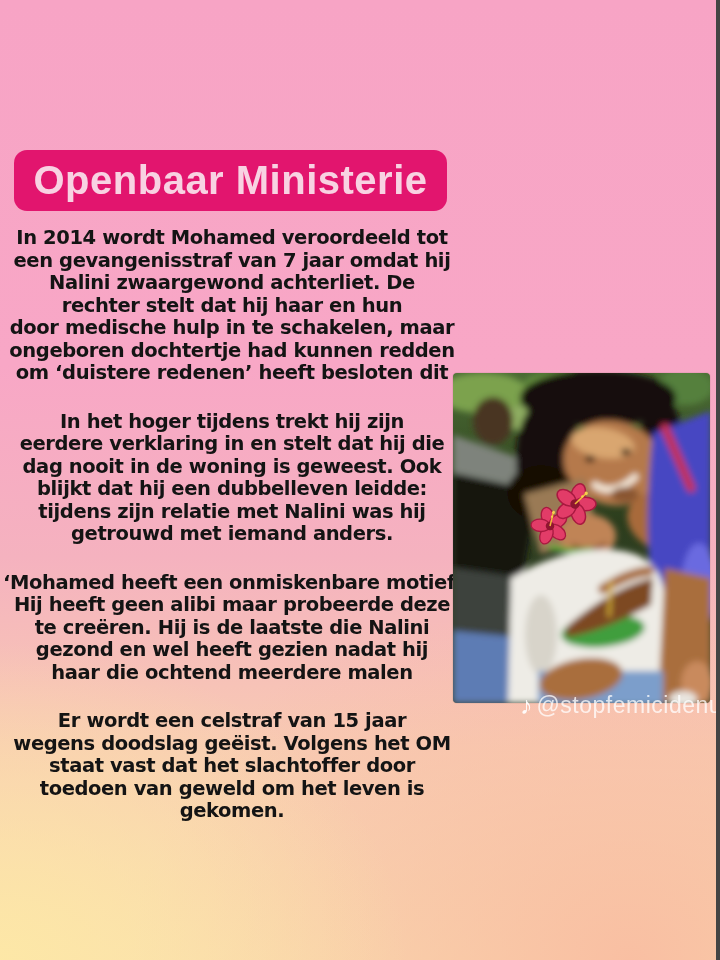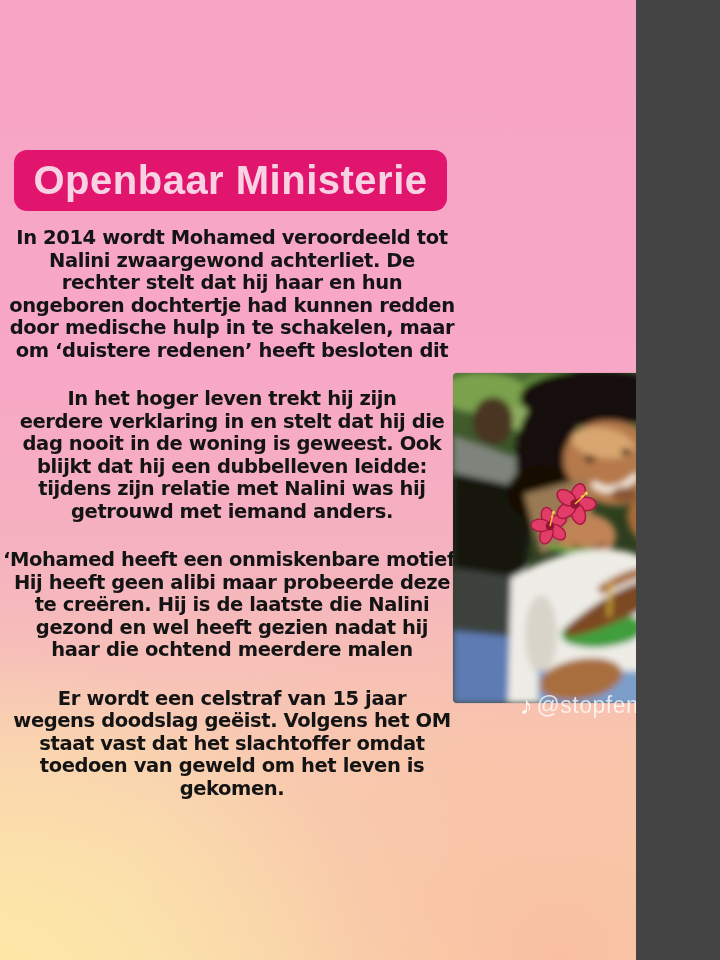--- a/index.html
+++ b/index.html
@@ -1,17 +1,17 @@
 <!DOCTYPE html>
 <html><head>
 <meta charset="utf-8">
 <style>
   html,body{margin:0;padding:0;background:#444;}
   .canvas{
-    position:relative;width:636px;height:960px;overflow:hidden;
+    position:relative;width:716px;height:960px;overflow:hidden;
     background:
       radial-gradient(95% 55% at 0% 100%, rgba(253,232,166,0.95) 0%, rgba(253,232,166,0) 60%),
       radial-gradient(120% 70% at 88% 100%, rgba(249,186,160,0.85) 0%, rgba(249,186,160,0) 58%),
       linear-gradient(180deg,#f7a4c5 0%,#f8a7c6 38%,#f5b2bf 58%,#f8cbb3 78%,#f9dcb0 100%);
     font-family:"DejaVu Sans",sans-serif;
   }
   .badge{
     position:absolute;left:14px;top:150px;width:433px;height:61px;
     border-radius:13px;display:flex;align-items:center;justify-content:center;
   }
@@ -43,45 +43,46 @@
 
 <div class="canvas">
 
   <div class="badge" style="background: rgb(226, 21, 110);">
     <span class="badge-label" style="color: rgb(248, 210, 226);">Openbaar Ministerie</span>
   </div>
 
   <div class="textcol" style="color: rgb(20, 20, 20);">
     <div class="para">
       <div class="line">In 2014 wordt Mohamed veroordeeld tot</div>
+      <div class="line">een gevangenisstraf van 7 jaar omdat hij</div>
       <div class="line">Nalini zwaargewond achterliet. De</div>
       <div class="line">rechter stelt dat hij haar en hun</div>
+      <div class="line">door medische hulp in te schakelen, maar</div>
       <div class="line">ongeboren dochtertje had kunnen redden</div>
-      <div class="line">door medische hulp in te schakelen, maar</div>
       <div class="line">om ‘duistere redenen’ heeft besloten dit</div>
     </div>
     <div class="para">
-      <div class="line">In het hoger leven trekt hij zijn</div>
+      <div class="line">In het hoger tijdens trekt hij zijn</div>
       <div class="line">eerdere verklaring in en stelt dat hij die</div>
       <div class="line">dag nooit in de woning is geweest. Ook</div>
       <div class="line">blijkt dat hij een dubbelleven leidde:</div>
       <div class="line">tijdens zijn relatie met Nalini was hij</div>
       <div class="line">getrouwd met iemand anders.</div>
     </div>
     <div class="para">
       <div class="line">‘Mohamed heeft een onmiskenbare motief.</div>
       <div class="line">Hij heeft geen alibi maar probeerde deze</div>
       <div class="line">te creëren. Hij is de laatste die Nalini</div>
       <div class="line">gezond en wel heeft gezien nadat hij</div>
       <div class="line">haar die ochtend meerdere malen</div>
     </div>
     <div class="para">
       <div class="line">Er wordt een celstraf van 15 jaar</div>
       <div class="line">wegens doodslag geëist. Volgens het OM</div>
-      <div class="line">staat vast dat het slachtoffer omdat</div>
+      <div class="line">staat vast dat het slachtoffer door</div>
       <div class="line">toedoen van geweld om het leven is</div>
       <div class="line">gekomen.</div>
     </div>
   </div>
 
   <div class="photo">
     <svg viewBox="0 0 257 330" xmlns="http://www.w3.org/2000/svg">
       <defs>
         <linearGradient id="foliage" x1="0" y1="0" x2="0" y2="1">
           <stop offset="0" stop-color="#4a6b33"></stop>

